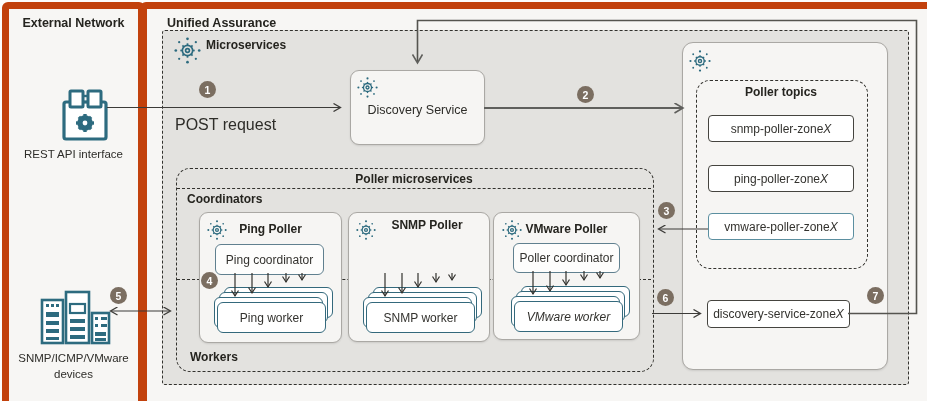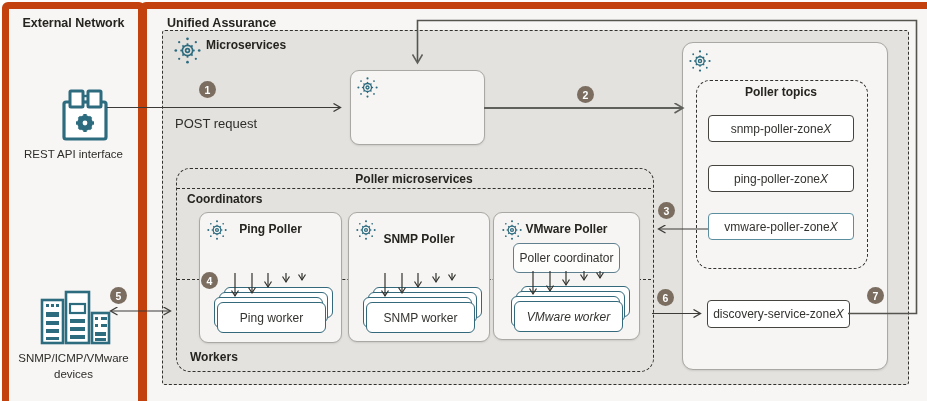--- a/index.html
+++ b/index.html
@@ -12,21 +12,21 @@
   .card{position:absolute;background:#f6f5f3;border:1px solid #aaa8a4;border-radius:9px;box-shadow:0 1px 2px rgba(0,0,0,.10);}
   .whitebox{position:absolute;background:#ffffff;border:1px solid #45443f;border-radius:4px;
             display:flex;align-items:center;justify-content:center;font-size:12px;color:#33322e;}
   .coordbox{position:absolute;background:#fdfdfc;border:1.2px solid #60808f;border-radius:6px;
             display:flex;align-items:center;justify-content:center;font-size:12px;color:#33322e;}
   .wlayer{position:absolute;width:107px;height:29px;background:#ffffff;border:1.5px solid #34697c;border-radius:6px;}
   .wfront{display:flex;align-items:center;justify-content:center;font-size:12px;color:#33322e;margin-left:8px;}
   .sec-title{position:absolute;font-weight:bold;font-size:12px;color:#25241f;}
   .badge{position:absolute;width:17px;height:17px;border-radius:50%;background:#7b6e61;color:#fff;
          font-weight:bold;font-size:10.5px;display:flex;align-items:center;justify-content:center;z-index:30;}
-  .plain{position:absolute;font-size:13px;color:#2e2d29;}
+  .plain{position:absolute;font-size:16px;color:#2e2d29;}
   .zx{font-style:italic;}
   .centered{left:0;width:100%;text-align:center;}
   svg.overlay{position:absolute;left:0;top:0;z-index:20;pointer-events:none;}
   .icon{position:absolute;}
 </style>
 </head>
 <body>
 
 <div id="stage">
 
@@ -152,38 +152,40 @@
   </div>
   <div class="whitebox" style="left:707px;top:300px;width:141px;height:26px;">
     <span>discovery-service-zone</span>
       <span class="zx">X</span>
   </div>
 
   <div class="card" style="left:350px;top:70px;width:133px;height:73px;">
     <svg class="icon" style="left:6px;top:6px;" width="21" height="21">
         <use href="#ms-gear"></use>
       </svg>
+    <div class="sec-title centered" style="top:32px;font-weight:normal;font-size:12.5px;color:#2e2d29;">Discovery Service</div>
   </div>
 
   <div class="card" style="left:199px;top:212px;width:141px;height:129px;">
     <svg class="icon" style="left:7px;top:7px;" width="20" height="20">
         <use href="#ms-gear"></use>
       </svg>
     <div class="sec-title centered" style="top:9px;">Ping Poller</div>
+    <div class="coordbox" style="left:15px;top:31px;width:107px;height:29px;">Ping coordinator</div>
     <div class="wlayer" style="left:24px;top:74px;"></div>
     <div class="wlayer" style="left:19px;top:79px;"></div>
     <div class="wlayer" style="left:14px;top:84px;"></div>
     <div class="wlayer wfront" style="left:9px;top:89px;">Ping worker</div>
   </div>
 
   <div class="card" style="left:348px;top:212px;width:140px;height:128px;">
     <svg class="icon" style="left:7px;top:7px;" width="20" height="20">
         <use href="#ms-gear"></use>
       </svg>
-    <div class="sec-title centered" style="top:19px;">SNMP Poller</div>
+    <div class="sec-title centered" style="top:5px;padding-left:8px;">SNMP Poller</div>
     <div class="wlayer" style="left:24px;top:74px;"></div>
     <div class="wlayer" style="left:19px;top:79px;"></div>
     <div class="wlayer" style="left:14px;top:84px;"></div>
     <div class="wlayer wfront" style="left:9px;top:89px;">SNMP worker</div>
   </div>
 
   <div class="card" style="left:493px;top:212px;width:145px;height:126px;">
     <svg class="icon" style="left:8px;top:7px;" width="20" height="20">
         <use href="#ms-gear"></use>
       </svg>

